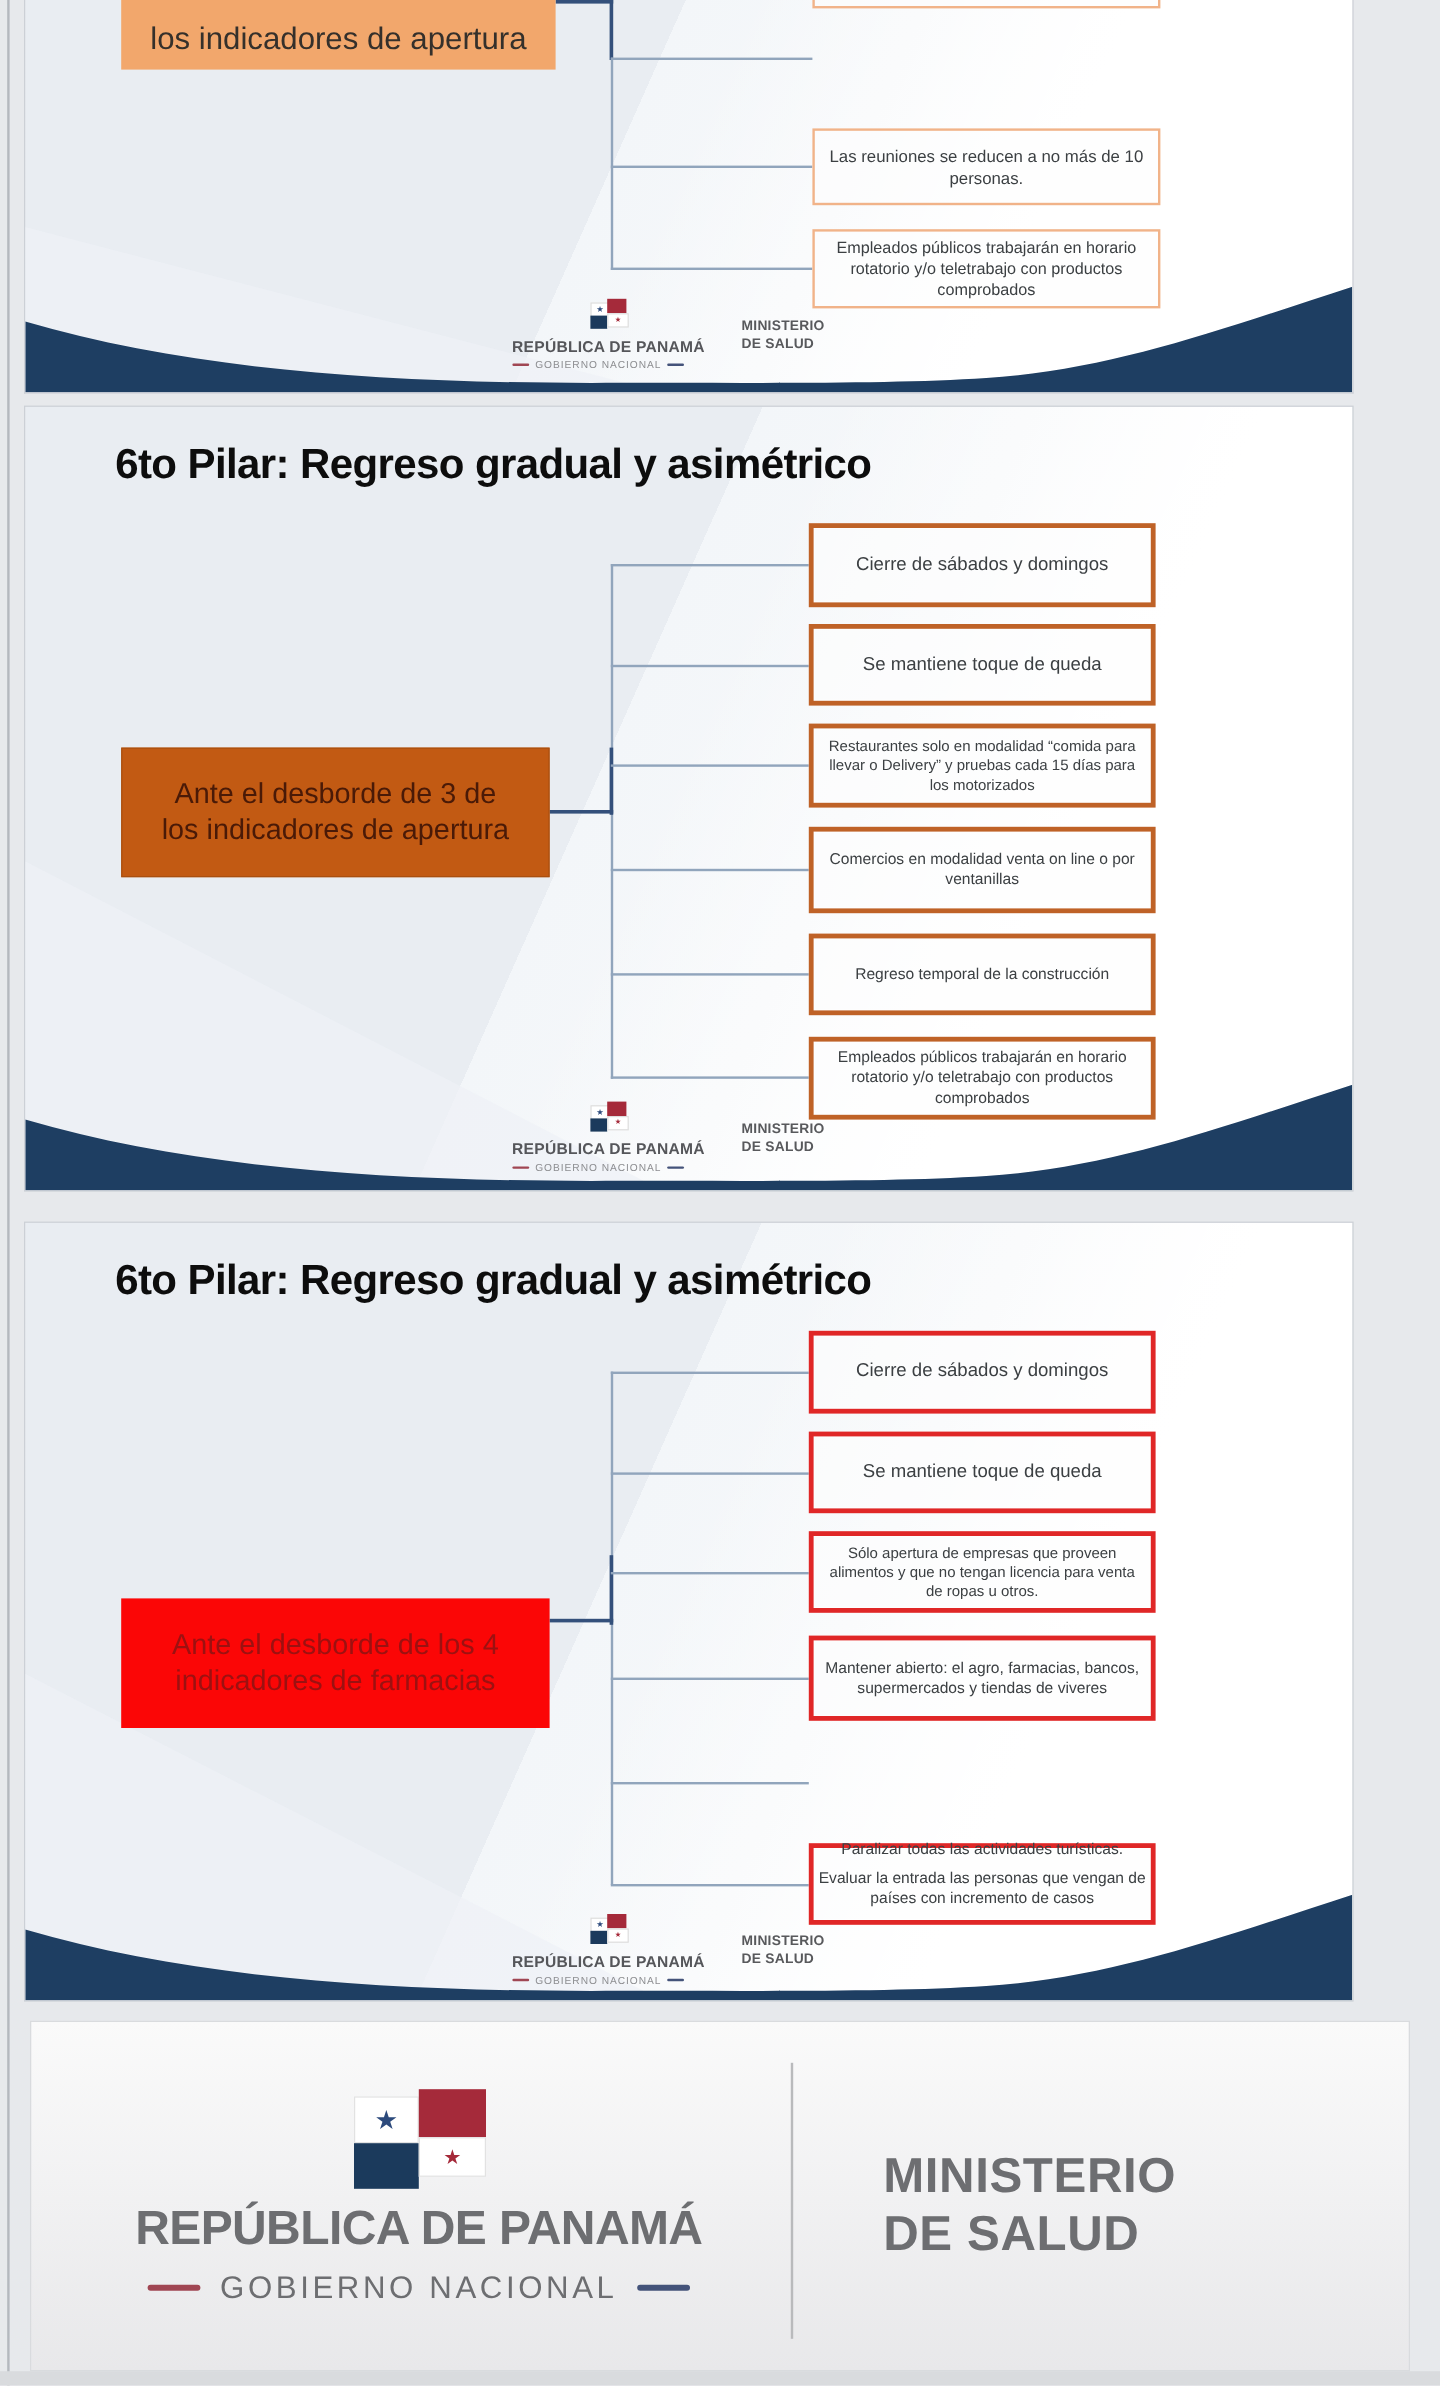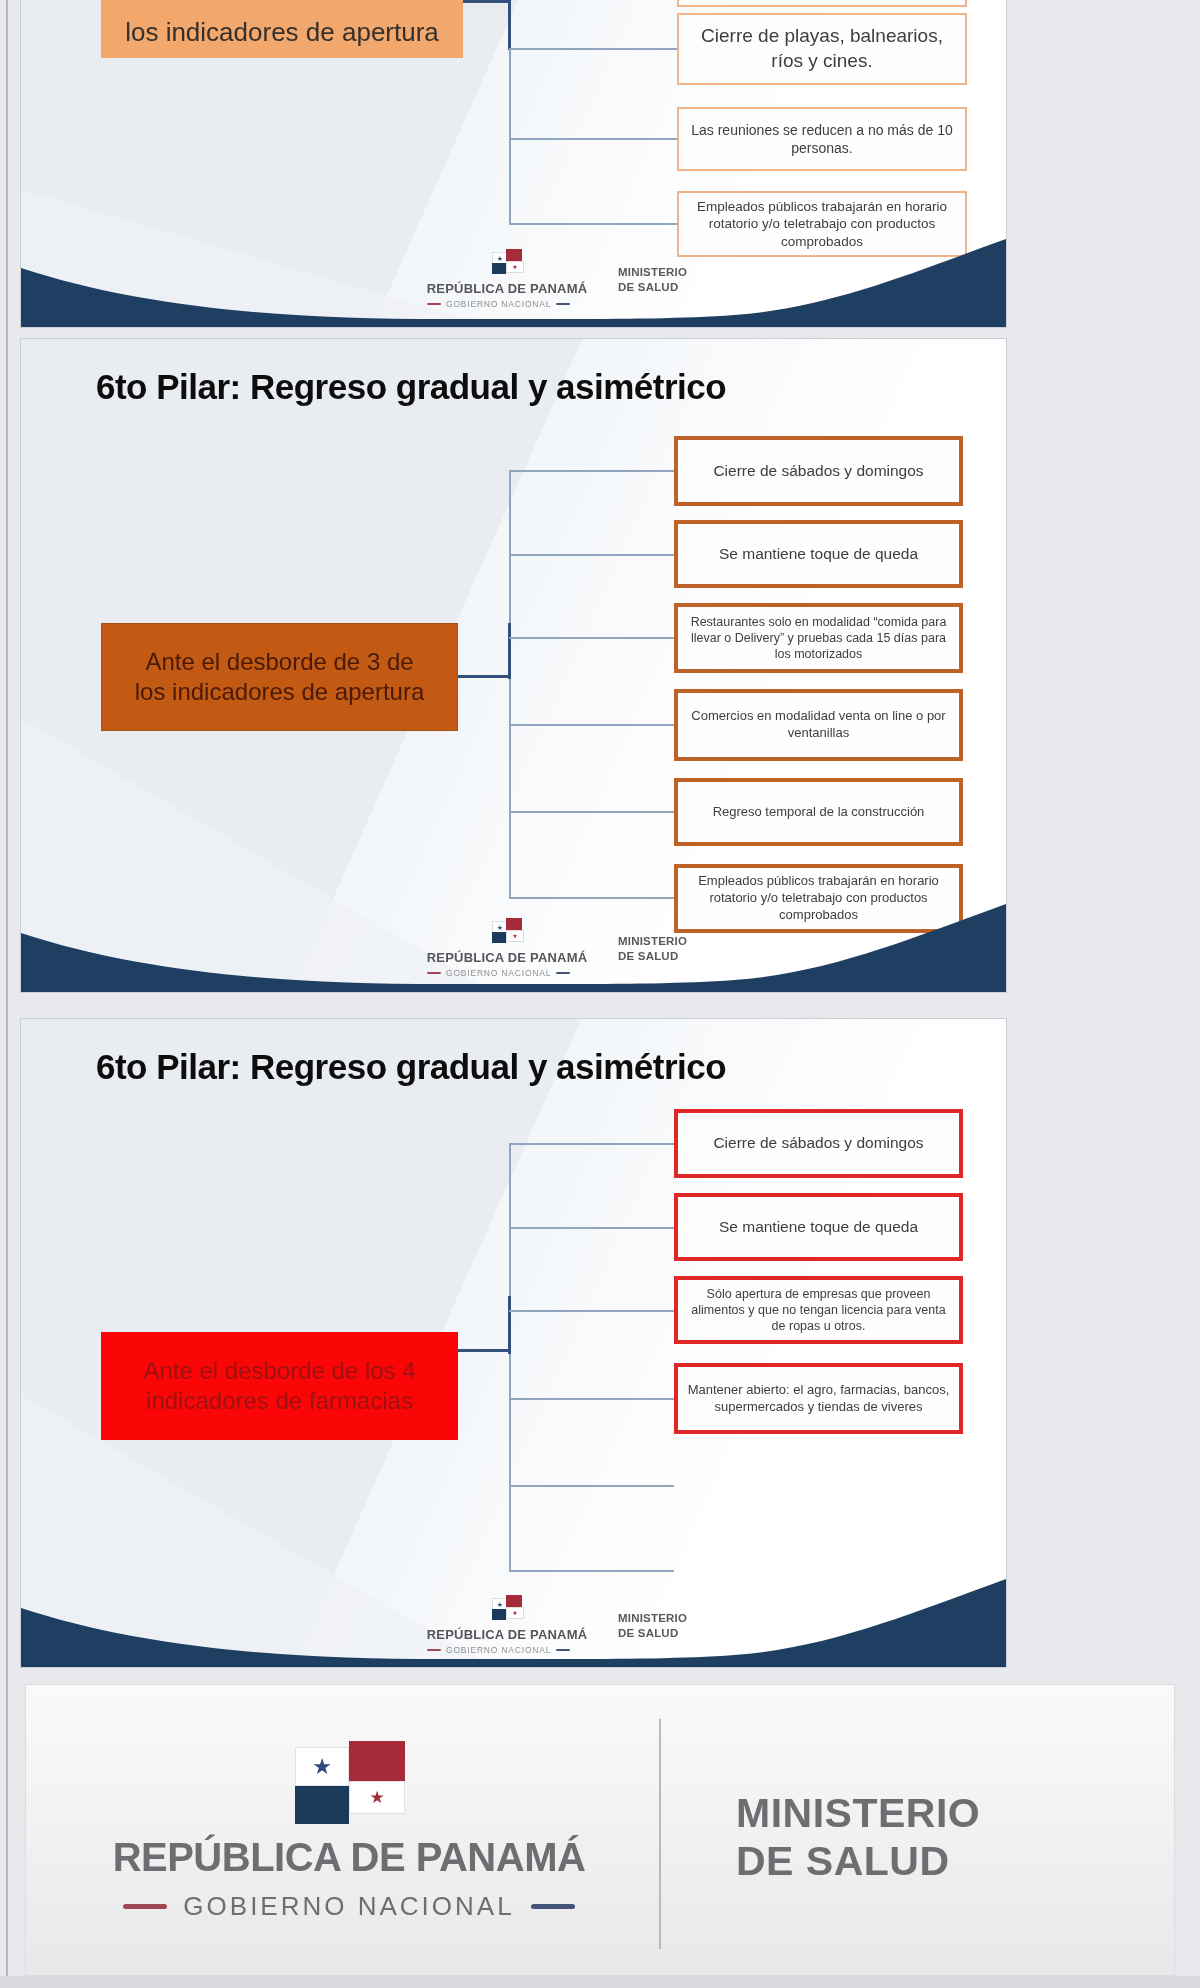--- a/index.html
+++ b/index.html
@@ -7,21 +7,21 @@
     width:1200px;height:1988px;position:relative;
     background:#e7e9ec;
     font-family:"Liberation Sans", sans-serif;
     overflow:hidden;
   }
   .rail{position:absolute;left:6px;top:0;width:2px;height:1988px;background:#b4b8be;}
   .bottom-strip{position:absolute;left:0;top:1976px;width:1200px;height:12px;background:#d9dbde;}
 
   
   .slide{
-    position:absolute;left:20px;width:987px;
+    position:absolute;left:20px;width:1108px;
     border:1px solid #ccd0d6;box-sizing:border-box;
     background:
       linear-gradient(294deg,#ffffff 0%,#ffffff 26%,rgba(255,255,255,0) 52%),
       linear-gradient(114deg,#e9edf2 0%,#e9edf2 44%,#f3f6f9 44%,#f6f8fa 60%,#fdfdfe 78%,#ffffff 100%);
     overflow:hidden;
   }
   .slide::before{
     content:"";position:absolute;left:0;bottom:0;width:48%;height:42%;
     background:#eef1f6;clip-path:polygon(0 0,100% 100%,0 100%);opacity:.7;
   }
@@ -95,23 +95,20 @@
   <div class="hline light" style="left:488px;top:49px;width:168px;"></div>
   <div class="hline light" style="left:488px;top:139px;width:168px;"></div>
   <div class="hline light" style="left:488px;top:224px;width:168px;"></div>
 
   <div class="leftbox" style="left:80px;top:-62px;width:362px;height:121px;background:#f2a76c;">
     <span style="position:absolute;bottom:10px;left:0;width:100%;font-size:26px;color:#35302b;">los indicadores de apertura</span>
   </div>
 
   <div class="bx o1" style="left:656px;top:-12px;width:290px;height:20px;"></div>
 
-  <div class="bx o1" style="left:656px;top:14px;width:290px;height:72px;font-size:19px;">
-    <span>Cierre de playas, balnearios, ríos y cines.</span>
-  </div>
   <div class="bx o1" style="left:656px;top:108px;width:290px;height:64px;font-size:14px;">
     <span>Las reuniones se reducen a no más de 10 personas.</span>
   </div>
   <div class="bx o1" style="left:656px;top:192px;width:290px;height:66px;font-size:13.5px;">
     <span>Empleados públicos trabajarán en horario rotatorio y/o teletrabajo con productos comprobados</span>
   </div>
 
   <svg class="wave" viewBox="0 0 1160 95" preserveAspectRatio="none">
     <path d="M0,36 C150,78 330,88 520,87 C650,87 760,88 840,83 C950,76 1040,44 1160,7 L1160,95 L0,95 Z" fill="#1e3e62"></path>
   </svg>
@@ -229,20 +226,26 @@
   <div class="bx r3" style="left:653px;top:174px;width:289px;height:68px;font-size:15.5px;">
     <span>Se mantiene toque de queda</span>
   </div>
   <div class="bx r3" style="left:653px;top:257px;width:289px;height:68px;font-size:12.5px;">
     <span>Sólo apertura de empresas que proveen alimentos y que no tengan licencia para venta de ropas u otros.</span>
   </div>
   <div class="bx r3" style="left:653px;top:344px;width:289px;height:71px;font-size:13px;">
     <span>Mantener abierto: el agro, farmacias, bancos, supermercados y tiendas de viveres</span>
   </div>
 
+  <div class="bx r3" style="left:653px;top:517px;width:289px;height:68px;overflow:visible;">
+    <div style="position:absolute;left:2px;right:2px;top:-8px;text-align:center;">
+      <div style="font-size:13px;line-height:17px;">Paralizar todas las actividades turísticas.</div>
+      <div style="font-size:13px;line-height:17px;margin-top:7px;">Evaluar la entrada las personas que vengan de países con incremento de casos</div>
+    </div>
+  </div>
 
   <svg class="wave" viewBox="0 0 1160 95" preserveAspectRatio="none">
     <path d="M0,36 C150,78 330,88 520,87 C650,87 760,88 840,83 C950,76 1040,44 1160,7 L1160,95 L0,95 Z" fill="#1e3e62"></path>
   </svg>
 
   <div class="slide-footer">
     <div class="miniflag" style="left:471px;top:576px;">
       <div class="q" style="left:0;top:3px;width:14px;height:11px;background:#fff;border:.5px solid #ddd;">
           <span class="star" style="font-size:7px;color:#2c4a7c;">★</span>
         </div>

